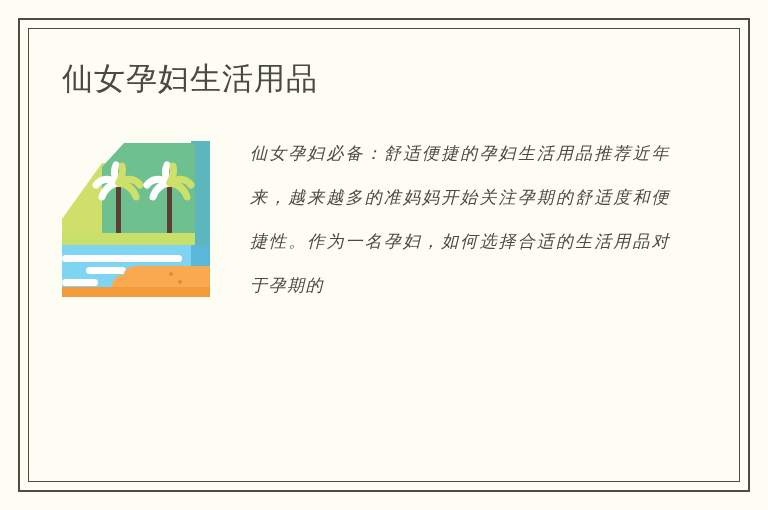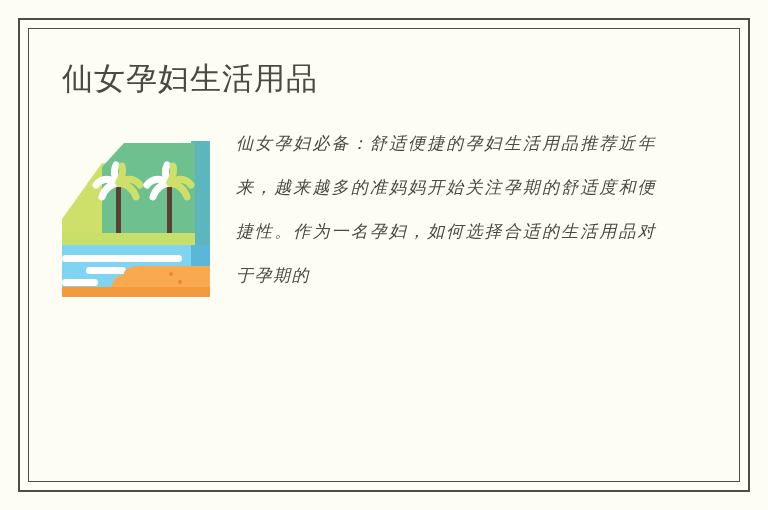--- a/index.html
+++ b/index.html
@@ -52,28 +52,28 @@
     box-sizing: border-box;
     padding: 32px 34px 0 34px;
   }
 
   .page-title {
     font-size: 31px;
     line-height: 1.2;
     color: #4a4a44;
     letter-spacing: 1px;
     font-weight: 400;
-    margin: 0 0 24px 0;
+    margin: 0 0 34px 0;
     font-family: "Liberation Sans", "DejaVu Sans", sans-serif;
   }
 
   .article {
     display: flex;
-    align-items: flex-end;
-    gap: 26px;
+    align-items: center;
+    gap: 40px;
   }
 
   
   .thumb {
     flex: 0 0 auto;
     width: 148px;
     height: 156px;
     position: relative;
   }
   .thumb svg { display: block; width: 148px; height: 156px; }

